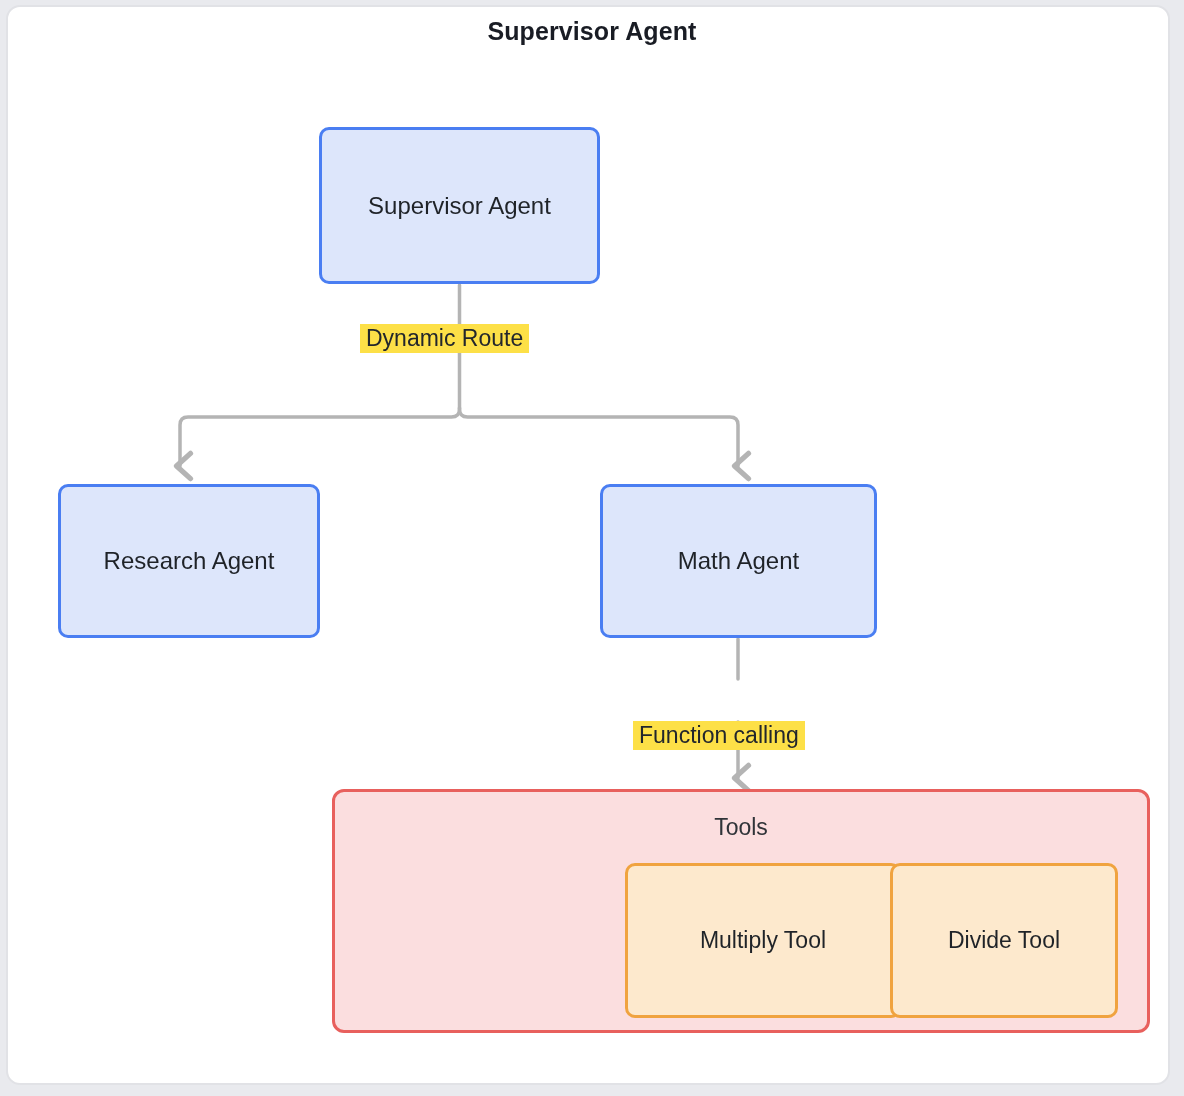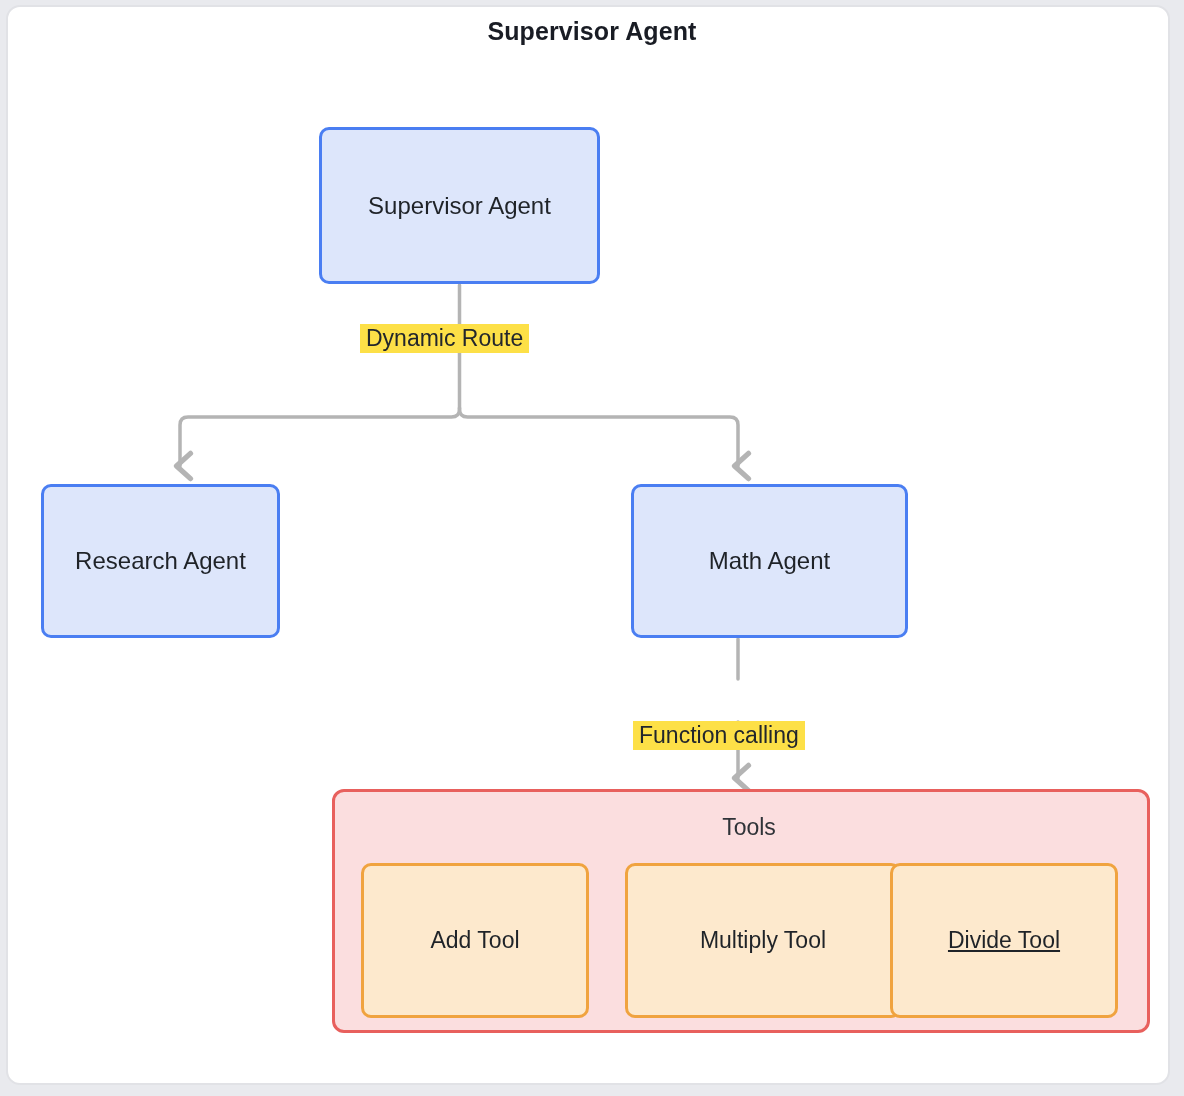--- a/index.html
+++ b/index.html
@@ -75,32 +75,31 @@
   }
 
   #node-supervisor {
     left: 319px;
     top: 127px;
     width: 281px;
     height: 157px;
   }
 
   #node-research {
-    left: 41px;
+    left: 58px;
     top: 484px;
-    width: 239px;
+    width: 262px;
     height: 154px;
   }
 
   #node-math {
     left: 600px;
     top: 484px;
     width: 277px;
     height: 154px;
-    margin-left: 31px;
   }
 
   
   #cluster-tools {
     position: absolute;
     left: 332px;
     top: 789px;
     width: 818px;
     height: 244px;
     background: #fbdedf;
@@ -110,36 +109,35 @@
   }
 
   #cluster-tools-title {
     position: absolute;
     left: 0;
     top: 22px;
     width: 100%;
     text-align: center;
     font-size: 23px;
     color: #2f3338;
-    padding-left: 8px;
   }
 
   .tool-node {
     background: #fde9cd;
     border: 3px solid #f0a33f;
     border-radius: 10px;
     color: #1f2328;
     font-size: 23px;
     top: 863px;
     height: 155px;
   }
 
   #node-add { left: 361px; width: 228px; }
   #node-multiply { left: 625px; width: 276px; }
-  #node-divide { left: 890px; width: 228px; text-decoration: underline; }
+  #node-divide { left: 890px; width: 228px; }
 
   
   .edge-label {
     position: absolute;
     background: #fde047;
     color: #22262c;
     font-size: 23px;
     padding: 1px 6px;
     white-space: nowrap;
   }
@@ -190,23 +188,20 @@
   </div>
 
   <div class="node agent-node" id="node-math">
     <span>Math Agent</span>
   </div>
 
   <div id="cluster-tools">
     <div id="cluster-tools-title">Tools</div>
   </div>
 
-  <div class="node tool-node" id="node-add">
-    <span>Add Tool</span>
-  </div>
 
   <div class="node tool-node" id="node-multiply">
     <span>Multiply Tool</span>
   </div>
 
   <div class="node tool-node" id="node-divide">
     <span>Divide Tool</span>
   </div>
 
   <div class="edge-label" id="label-dynamic-route">Dynamic Route</div>

